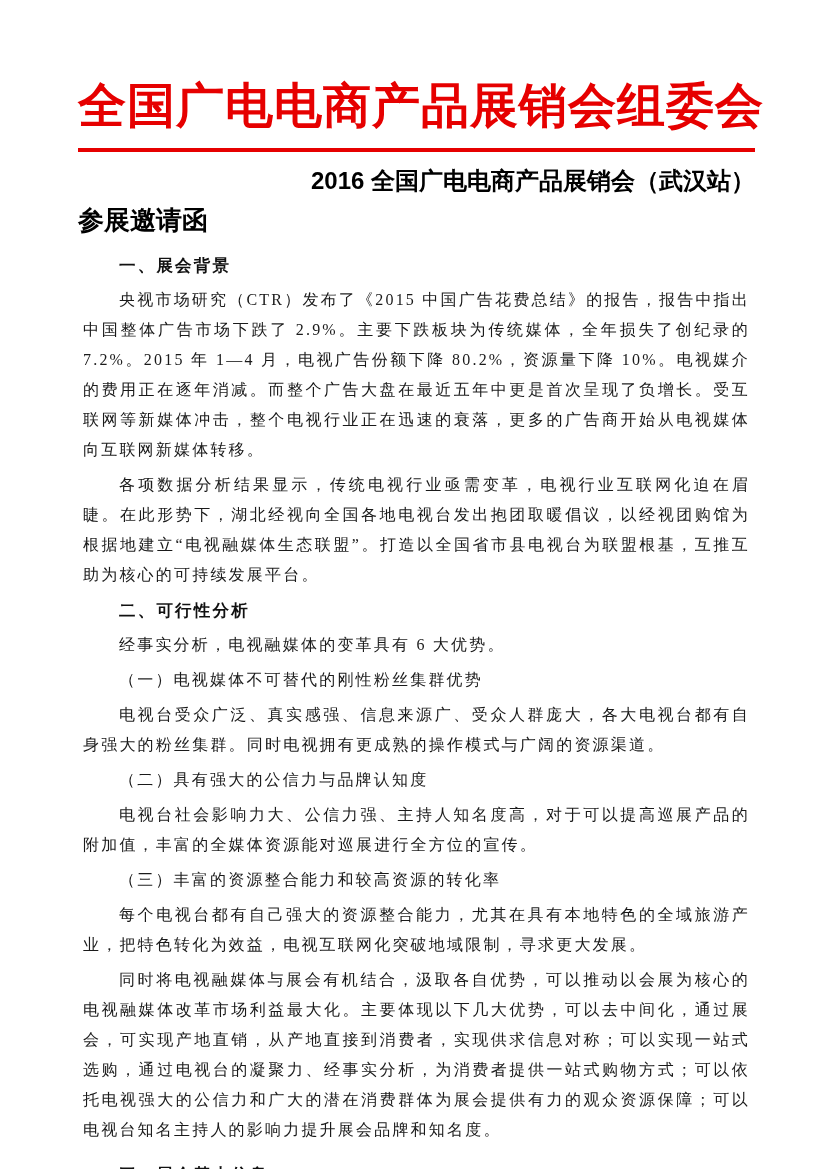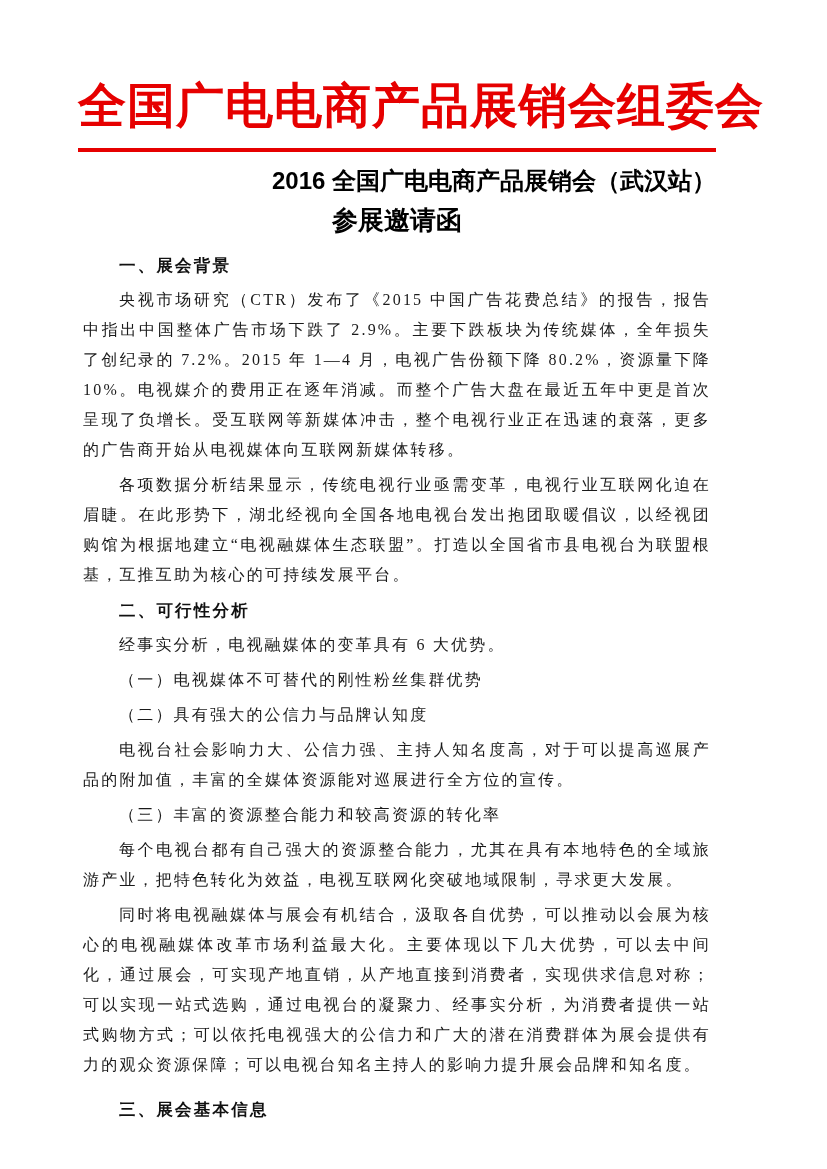--- a/index.html
+++ b/index.html
@@ -7,21 +7,21 @@
     padding: 0;
     background: #ffffff;
   }
   .page {
     position: relative;
     width: 827px;
     height: 1169px;
     margin: 0 auto;
     background: #ffffff;
     box-sizing: border-box;
-    padding: 76px 111px 0 78px;
+    padding: 76px 72px 0 78px;
     overflow: hidden;
   }
   
   .org-title {
     margin: 0;
     font-family: "Liberation Serif", "DejaVu Serif", serif;
     font-weight: bold;
     font-size: 48px;
     line-height: 60px;
     letter-spacing: 1px;
@@ -43,21 +43,21 @@
     color: #000000;
     text-align: right;
   }
   .doc-title {
     margin: 8px 0 0 0;
     font-family: "Liberation Sans", "DejaVu Sans", sans-serif;
     font-weight: bold;
     font-size: 26px;
     line-height: 32px;
     color: #000000;
-    text-align: center;
+    text-align: left;
   }
   
   .doc-body {
     margin-top: 14px;
     font-family: "Liberation Serif", "DejaVu Serif", serif;
     font-size: 16px;
     line-height: 30px;
     letter-spacing: 2.2px;
     color: #1a1a1a;
     text-align: justify;
@@ -91,20 +91,21 @@
 
   <main class="doc-body">
 
     <h4 class="sec-heading">一、展会背景</h4>
     <p>央视市场研究（CTR）发布了《2015 中国广告花费总结》的报告，报告中指出中国整体广告市场下跌了 2.9%。主要下跌板块为传统媒体，全年损失了创纪录的 7.2%。2015 年 1—4 月，电视广告份额下降 80.2%，资源量下降 10%。电视媒介的费用正在逐年消减。而整个广告大盘在最近五年中更是首次呈现了负增长。受互联网等新媒体冲击，整个电视行业正在迅速的衰落，更多的广告商开始从电视媒体向互联网新媒体转移。</p>
     <p>各项数据分析结果显示，传统电视行业亟需变革，电视行业互联网化迫在眉睫。在此形势下，湖北经视向全国各地电视台发出抱团取暖倡议，以经视团购馆为根据地建立“电视融媒体生态联盟”。打造以全国省市县电视台为联盟根基，互推互助为核心的可持续发展平台。</p>
 
     <h4 class="sec-heading">二、可行性分析</h4>
     <p>经事实分析，电视融媒体的变革具有 6 大优势。</p>
     <p>（一）电视媒体不可替代的刚性粉丝集群优势</p>
+    <p>电视台受众广泛、真实感强、信息来源广、受众人群庞大，各大电视台都有自身强大的粉丝集群。同时电视拥有更成熟的操作模式与广阔的资源渠道。</p>
     <p>（二）具有强大的公信力与品牌认知度</p>
     <p>电视台社会影响力大、公信力强、主持人知名度高，对于可以提高巡展产品的附加值，丰富的全媒体资源能对巡展进行全方位的宣传。</p>
     <p>（三）丰富的资源整合能力和较高资源的转化率</p>
     <p>每个电视台都有自己强大的资源整合能力，尤其在具有本地特色的全域旅游产业，把特色转化为效益，电视互联网化突破地域限制，寻求更大发展。</p>
     <p>同时将电视融媒体与展会有机结合，汲取各自优势，可以推动以会展为核心的电视融媒体改革市场利益最大化。主要体现以下几大优势，可以去中间化，通过展会，可实现产地直销，从产地直接到消费者，实现供求信息对称；可以实现一站式选购，通过电视台的凝聚力、经事实分析，为消费者提供一站式购物方式；可以依托电视强大的公信力和广大的潜在消费群体为展会提供有力的观众资源保障；可以电视台知名主持人的影响力提升展会品牌和知名度。</p>
 
     <h4 class="sec-heading sec-heading-3">三、展会基本信息</h4>
 
   </main>
 

